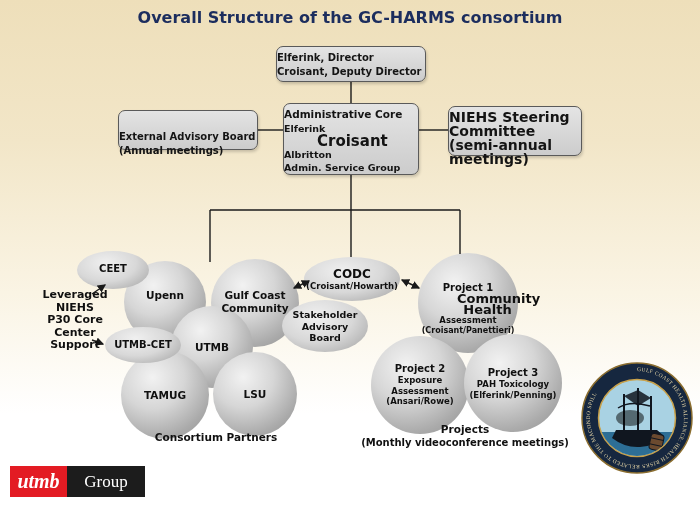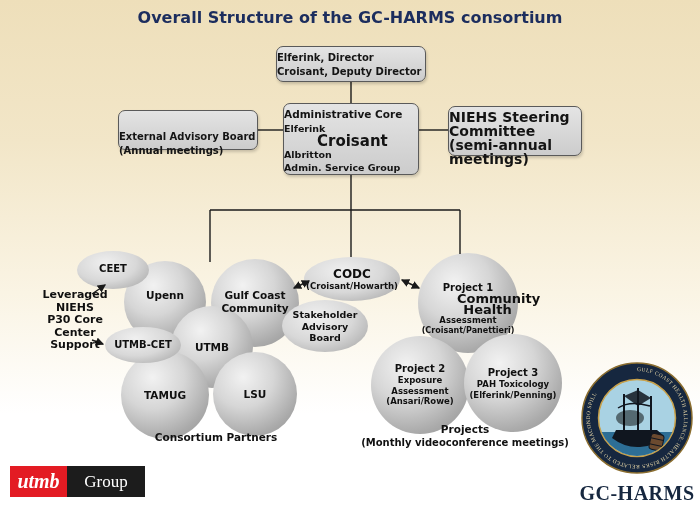--- a/index.html
+++ b/index.html
@@ -182,15 +182,14 @@
       <path d="M44,40 L58,34 L71,42 L58,50 Z" fill="#10161f" opacity="0.85"></path>
       <path d="M38,52 Q50,44 70,50" stroke="#10161f" stroke-width="1.5" fill="none"></path>
       <ellipse cx="50" cy="62" rx="14" ry="8" fill="#000000" opacity="0.5"></ellipse>
       <g transform="rotate(12 76 86)">
         <rect x="70" y="78" width="13" height="16" rx="3" fill="#6b4a2f" stroke="#10161f"></rect>
         <line x1="70" y1="83" x2="83" y2="83" stroke="#10161f"></line>
         <line x1="70" y1="89" x2="83" y2="89" stroke="#10161f"></line>
       </g>
     </g>
   </svg>
-  <div class="abs" style="left:578px; top:482px; width:118px; text-align:center; font-family:'Liberation Serif', serif; font-weight:bold; font-size:20px; color:#16273f; letter-spacing:0.5px;">GC-HARMS</div>
 
 </div>
 
 </body></html>

